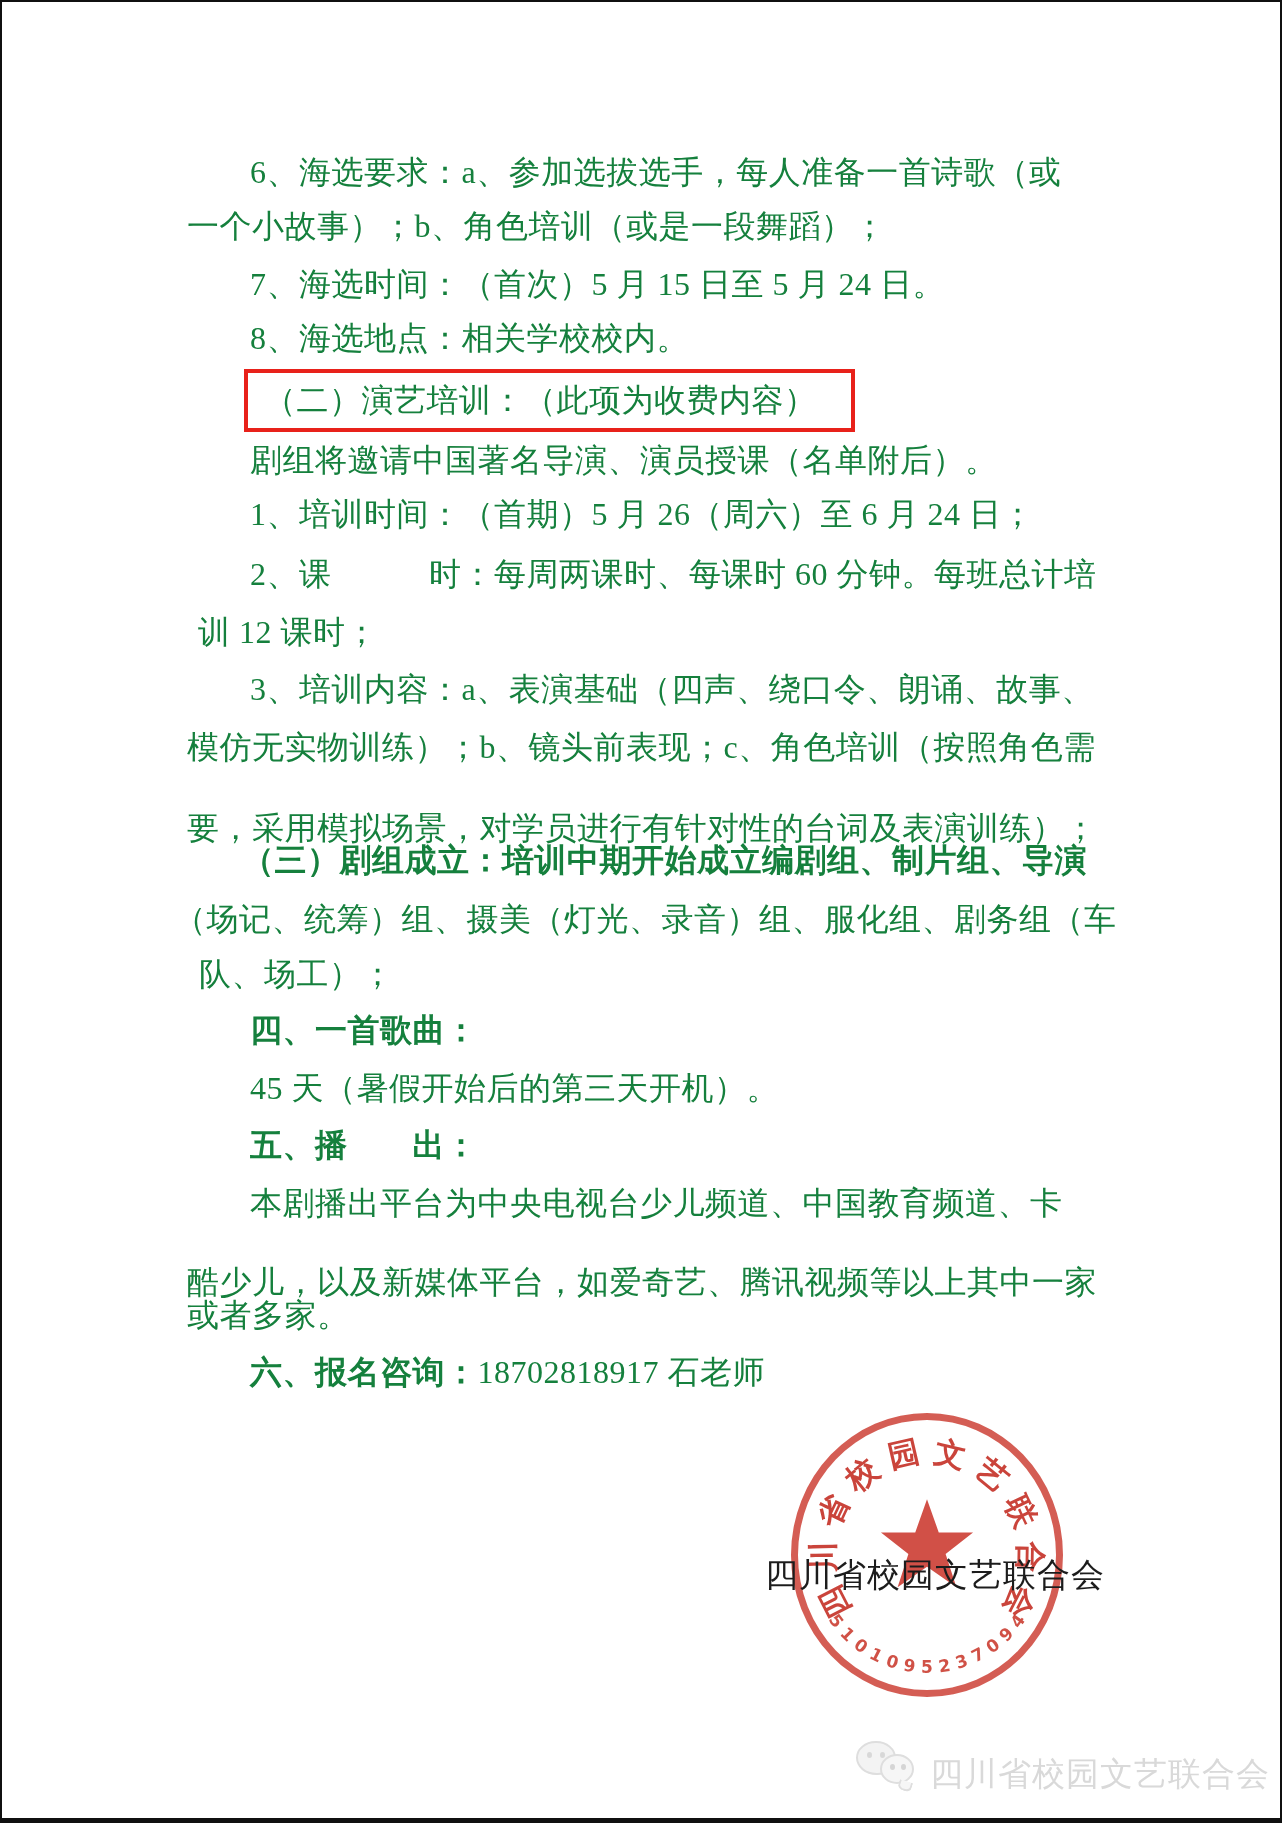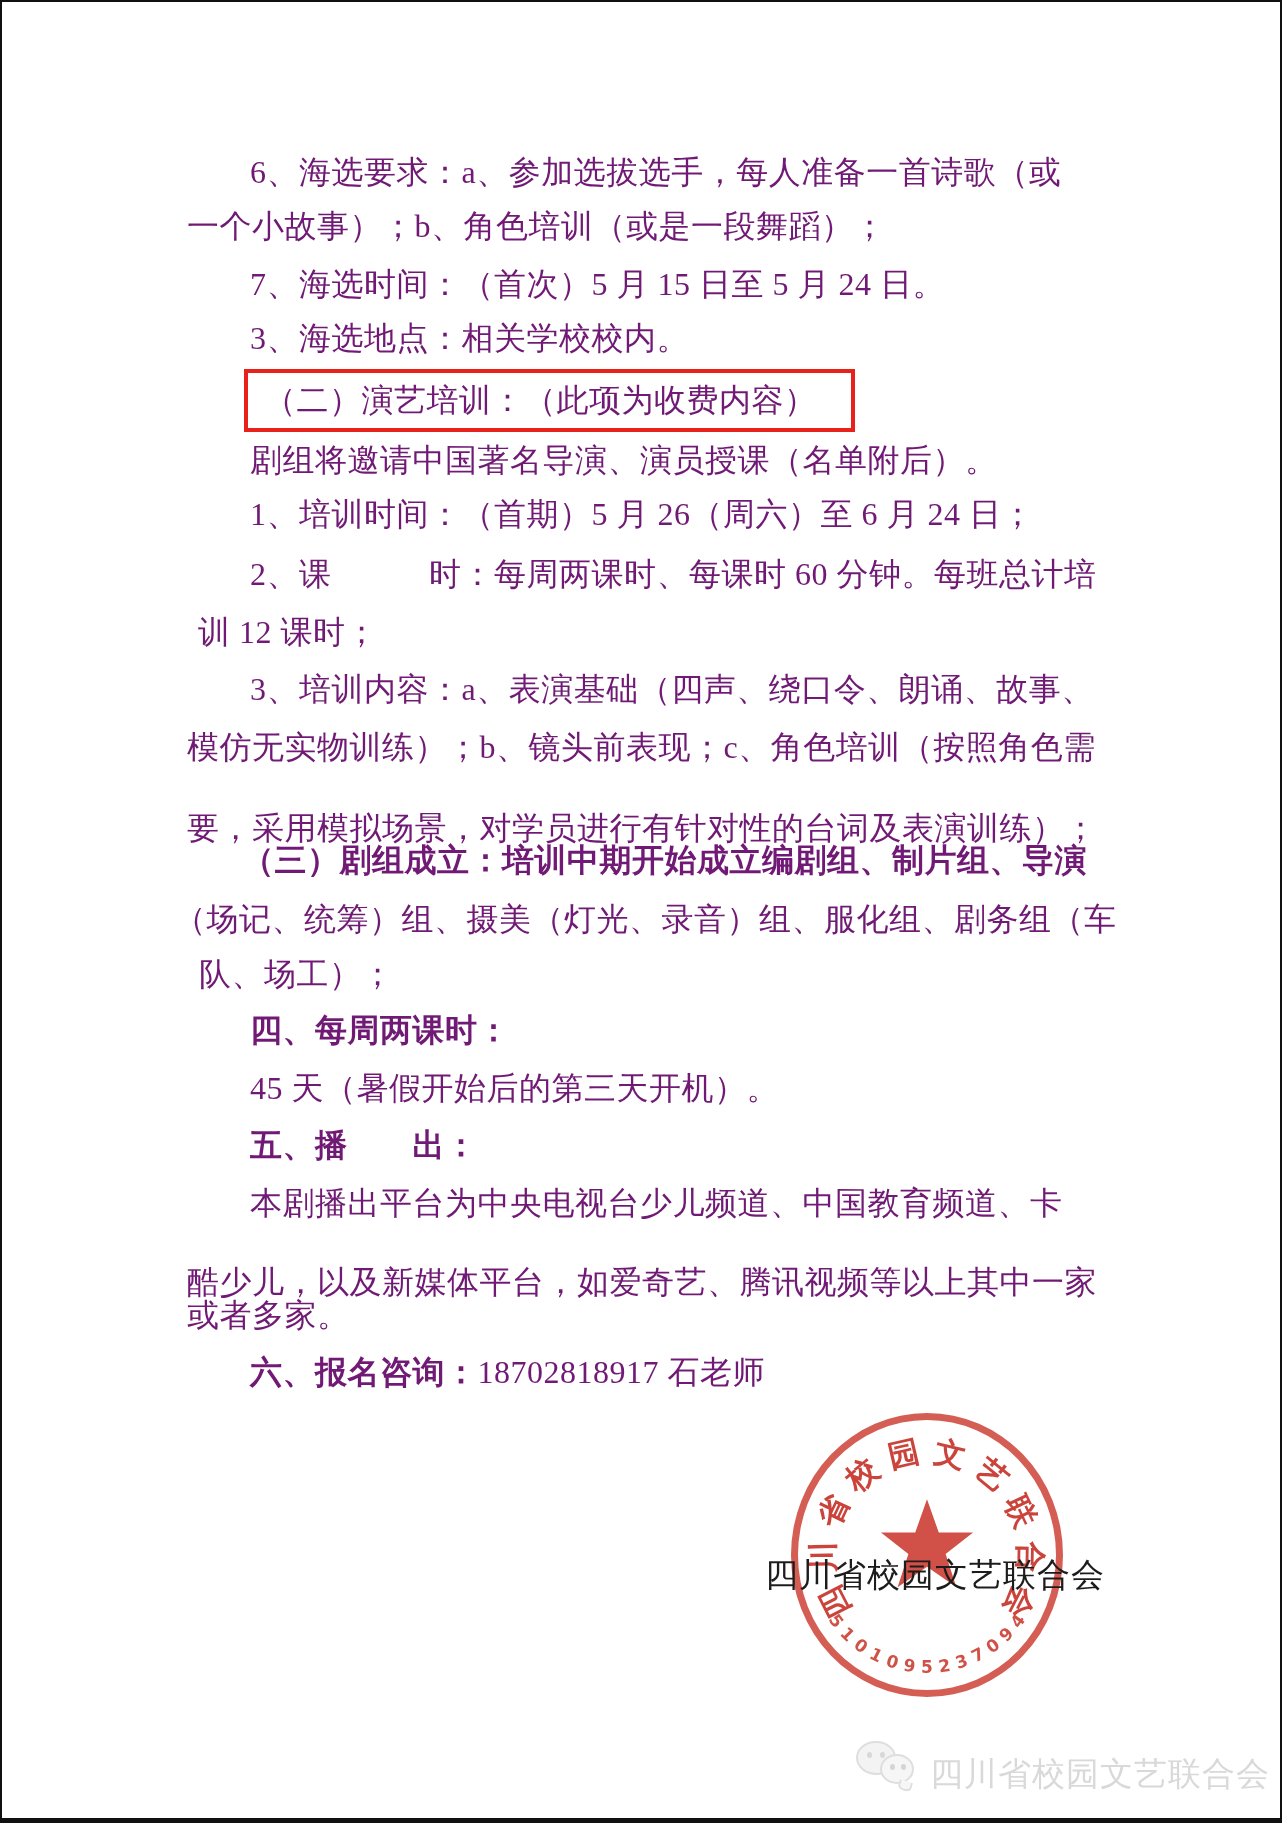--- a/index.html
+++ b/index.html
@@ -5,21 +5,21 @@
   html,body { margin:0; padding:0; background:#ffffff; }
   .page {
     position:relative; width:1282px; height:1823px; background:#ffffff;
     border-top:2px solid #101010; border-left:2px solid #101010;
     border-right:2px solid #101010; border-bottom:5px solid #101010;
     box-sizing:border-box; overflow:hidden;
     font-family:"Liberation Serif","DejaVu Serif",serif;
   }
   .line {
     position:absolute; white-space:nowrap; font-size:32px; line-height:40px;
-    color:#701a75; letter-spacing:0.5px;
+    color:#15803d; letter-spacing:0.5px;
   }
   .line .b { font-weight:bold; }
   .hl-box { position:absolute; border:4px solid #e8211a; box-sizing:border-box; }
   .sig { position:absolute; white-space:nowrap; font-size:33px; color:#1c1c1c; z-index:5; letter-spacing:1px; }
   
   .seal { position:absolute; left:789px; top:1411px; width:272px; height:284px; z-index:3; }
   .seal-ring { position:absolute; left:0; top:0; right:0; bottom:0; border:7px solid rgba(203,57,46,0.82); border-radius:50%; box-sizing:border-box; }
   .seal-char {
     position:absolute; left:50%; top:50%; font-size:31px; font-weight:bold;
     color:rgba(198,52,42,0.92); font-family:"Liberation Serif",serif;
@@ -44,33 +44,33 @@
 <body>
 
 <div class="page">
 
   <div class="hl-box" style="left: 242px; top: 367px; width: 611px; height: 63px;"></div>
 
   <div>
       <div class="line" style="top: 150px; left: 248px;"><span>6、海选要求：a、参加选拔选手，每人准备一首诗歌（或</span></div>
       <div class="line" style="top: 204px; left: 185px;"><span>一个小故事）；b、角色培训（或是一段舞蹈）；</span></div>
       <div class="line" style="top: 262px; left: 248px;"><span>7、海选时间：（首次）5 月 15 日至 5 月 24 日。</span></div>
-      <div class="line" style="top: 316px; left: 248px;"><span>3、海选地点：相关学校校内。</span></div>
+      <div class="line" style="top: 316px; left: 248px;"><span>8、海选地点：相关学校校内。</span></div>
       <div class="line" style="top: 378px; left: 262px;"><span>（二）演艺培训：（此项为收费内容）</span></div>
       <div class="line" style="top: 438px; left: 248px;"><span>剧组将邀请中国著名导演、演员授课（名单附后）。</span></div>
       <div class="line" style="top: 492px; left: 248px;"><span>1、培训时间：（首期）5 月 26（周六）至 6 月 24 日；</span></div>
       <div class="line" style="top: 552px; left: 248px;"><span>2、课　　　时：每周两课时、每课时 60 分钟。每班总计培</span></div>
       <div class="line" style="top: 610px; left: 196px;"><span>训 12 课时；</span></div>
       <div class="line" style="top: 667px; left: 248px;"><span>3、培训内容：a、表演基础（四声、绕口令、朗诵、故事、</span></div>
       <div class="line" style="top: 725px; left: 185px;"><span>模仿无实物训练）；b、镜头前表现；c、角色培训（按照角色需</span></div>
       <div class="line" style="top: 781px; left: 185px; margin-top: 25px;"><span>要，采用模拟场景，对学员进行有针对性的台词及表演训练）；</span></div>
       <div class="line" style="top: 838px; left: 240px; font-weight: bold;"><span>（三）剧组成立：培训中期开始成立编剧组、制片组、导演</span></div>
       <div class="line" style="top: 897px; left: 172px;"><span>（场记、统筹）组、摄美（灯光、录音）组、服化组、剧务组（车</span></div>
       <div class="line" style="top: 952px; left: 197px; text-align: center;"><span>队、场工）；</span></div>
-      <div class="line" style="top: 1008px; left: 248px;"><span class="b">四、每周两课时：</span></div>
+      <div class="line" style="top: 1008px; left: 248px;"><span class="b">四、一首歌曲：</span></div>
       <div class="line" style="top: 1066px; left: 248px;"><span>45 天（暑假开始后的第三天开机）。</span></div>
       <div class="line" style="top: 1123px; left: 248px;"><span class="b">五、播　　出：</span></div>
       <div class="line" style="top: 1181px; left: 248px;"><span>本剧播出平台为中央电视台少儿频道、中国教育频道、卡</span></div>
       <div class="line" style="top: 1263px; left: 185px; font-family: Liberation Mono, monospace;"><span>酷少儿，以及新媒体平台，如爱奇艺、腾讯视频等以上其中一家</span></div>
       <div class="line" style="top: 1293px; left: 185px;"><span>或者多家。</span></div>
       <div class="line" style="top: 1350px; left: 248px;"><span class="b">六、报名咨询：</span><span>18702818917 石老师</span></div>
     </div>
 
   <div class="seal">
     <div class="seal-ring"></div>

